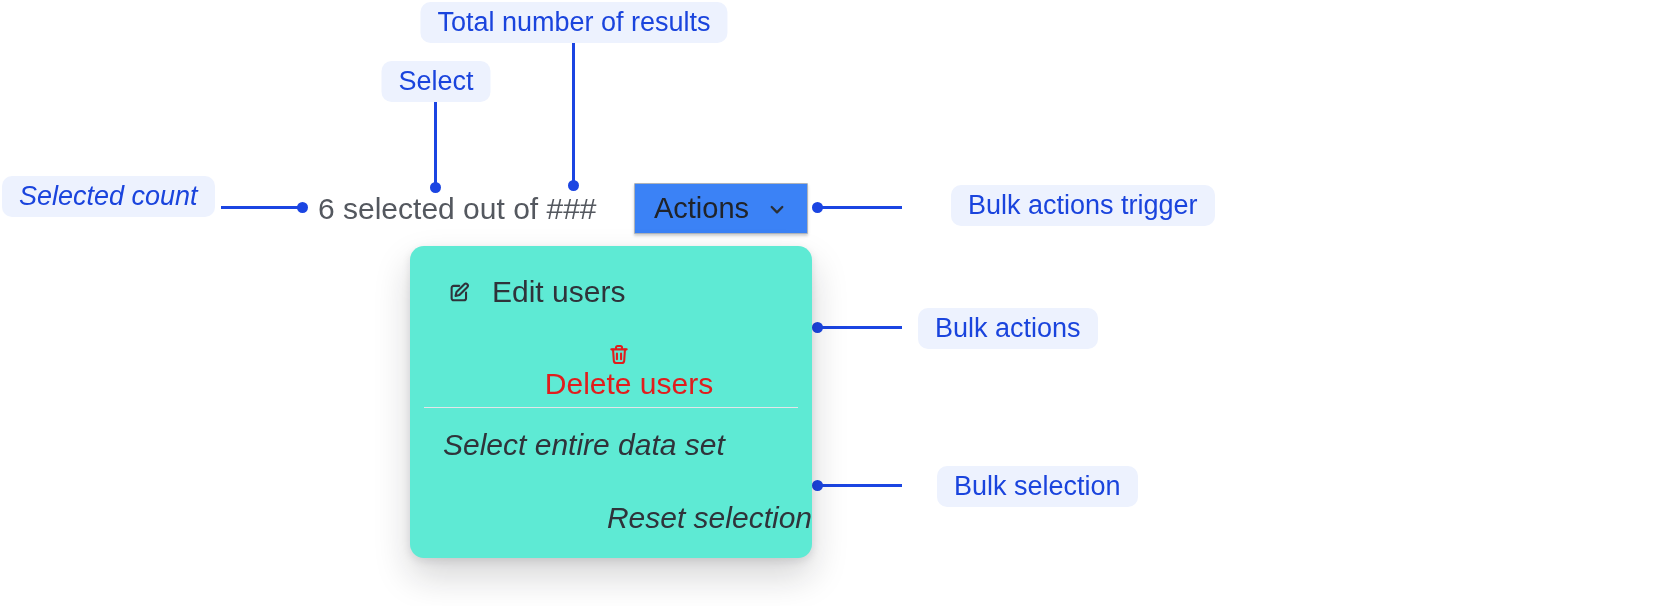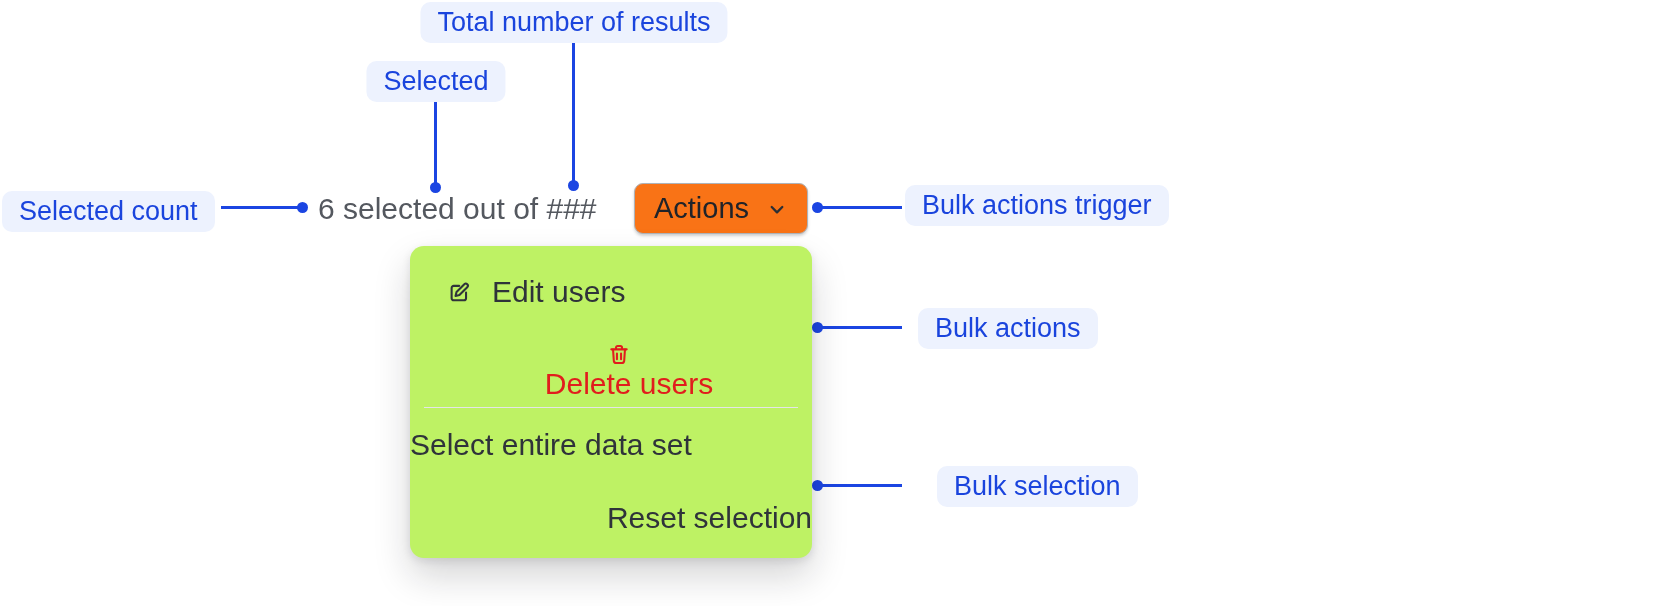--- a/index.html
+++ b/index.html
@@ -18,52 +18,52 @@
   .conn.h{height:3px;}
   .conn.v{width:3px;}
   .dot{position:absolute;width:11px;height:11px;border-radius:50%;background:#1b45e2;}
   
   .message{
     position:absolute;left:318px;top:190px;height:38px;line-height:38px;
     font-size:30px;color:#54585f;white-space:nowrap;text-align:center;
   }
   .actions-btn{
     position:absolute;left:634px;top:183px;width:174px;height:51px;box-sizing:border-box;
-    background:#f97316;border:1.5px solid #aeb3b9;border-radius:9px;
+    background:#3b82f6;border:1.5px solid #aeb3b9;border-radius:1px;
     box-shadow:0 2px 3px rgba(40,44,50,0.22);
     display:flex;align-items:center;justify-content:center;gap:17px;
     font-size:29px;color:#202329;cursor:pointer;
   }
   .actions-btn svg{display:block;margin-top:3px;}
   
   .panel{
-    position:absolute;left:410px;top:246px;width:402px;height:312px;background:#bef264;
+    position:absolute;left:410px;top:246px;width:402px;height:312px;background:#5eead4;
     border-radius:14px;
     box-shadow:0 3px 8px rgba(20,24,30,0.10),0 18px 36px rgba(20,24,30,0.18);
   }
   .menu-row{
     position:absolute;left:0;right:0;height:44px;display:flex;align-items:center;
     font-size:30px;color:#2f333a;cursor:pointer;white-space:nowrap;
   }
   .menu-row .mi{width:26px;height:26px;flex:0 0 26px;margin-right:20px;}
   .menu-row.with-icon{padding-left:36px;}
-  .menu-row.plain{}
+  .menu-row.plain{padding-left:33px;font-style:italic;}
   .menu-row.destructive{color:#e11d1d;flex-direction:column;}
   .menu-divider{position:absolute;left:14px;right:14px;height:1px;background:#e4e5e8;}
   svg{overflow:visible;}
 </style>
 </head>
 <body>
 
 <div class="stage">
 
   <div class="badge centered" style="left:574px;top:2px;">Total number of results</div>
-  <div class="badge centered" style="left:436px;top:61px;">Selected</div>
-  <div class="badge" style="left:2px;top:191px;">Selected count</div>
-  <div class="badge" style="left:905px;top:185px;">Bulk actions trigger</div>
+  <div class="badge centered" style="left:436px;top:61px;">Select</div>
+  <div class="badge" style="left:2px;top:176px;font-style:italic;">Selected count</div>
+  <div class="badge" style="left:951px;top:185px;">Bulk actions trigger</div>
   <div class="badge" style="left:918px;top:308px;">Bulk actions</div>
   <div class="badge" style="left:937px;top:466px;">Bulk selection</div>
 
   <div class="conn v" style="left:572px;top:43px;height:138px;"></div>
   <div class="dot" style="left:568px;top:180px;"></div>
 
   <div class="conn v" style="left:434px;top:102px;height:81px;"></div>
   <div class="dot" style="left:430px;top:182px;"></div>
 
   <div class="conn h" style="left:221px;top:206px;width:78px;"></div>

